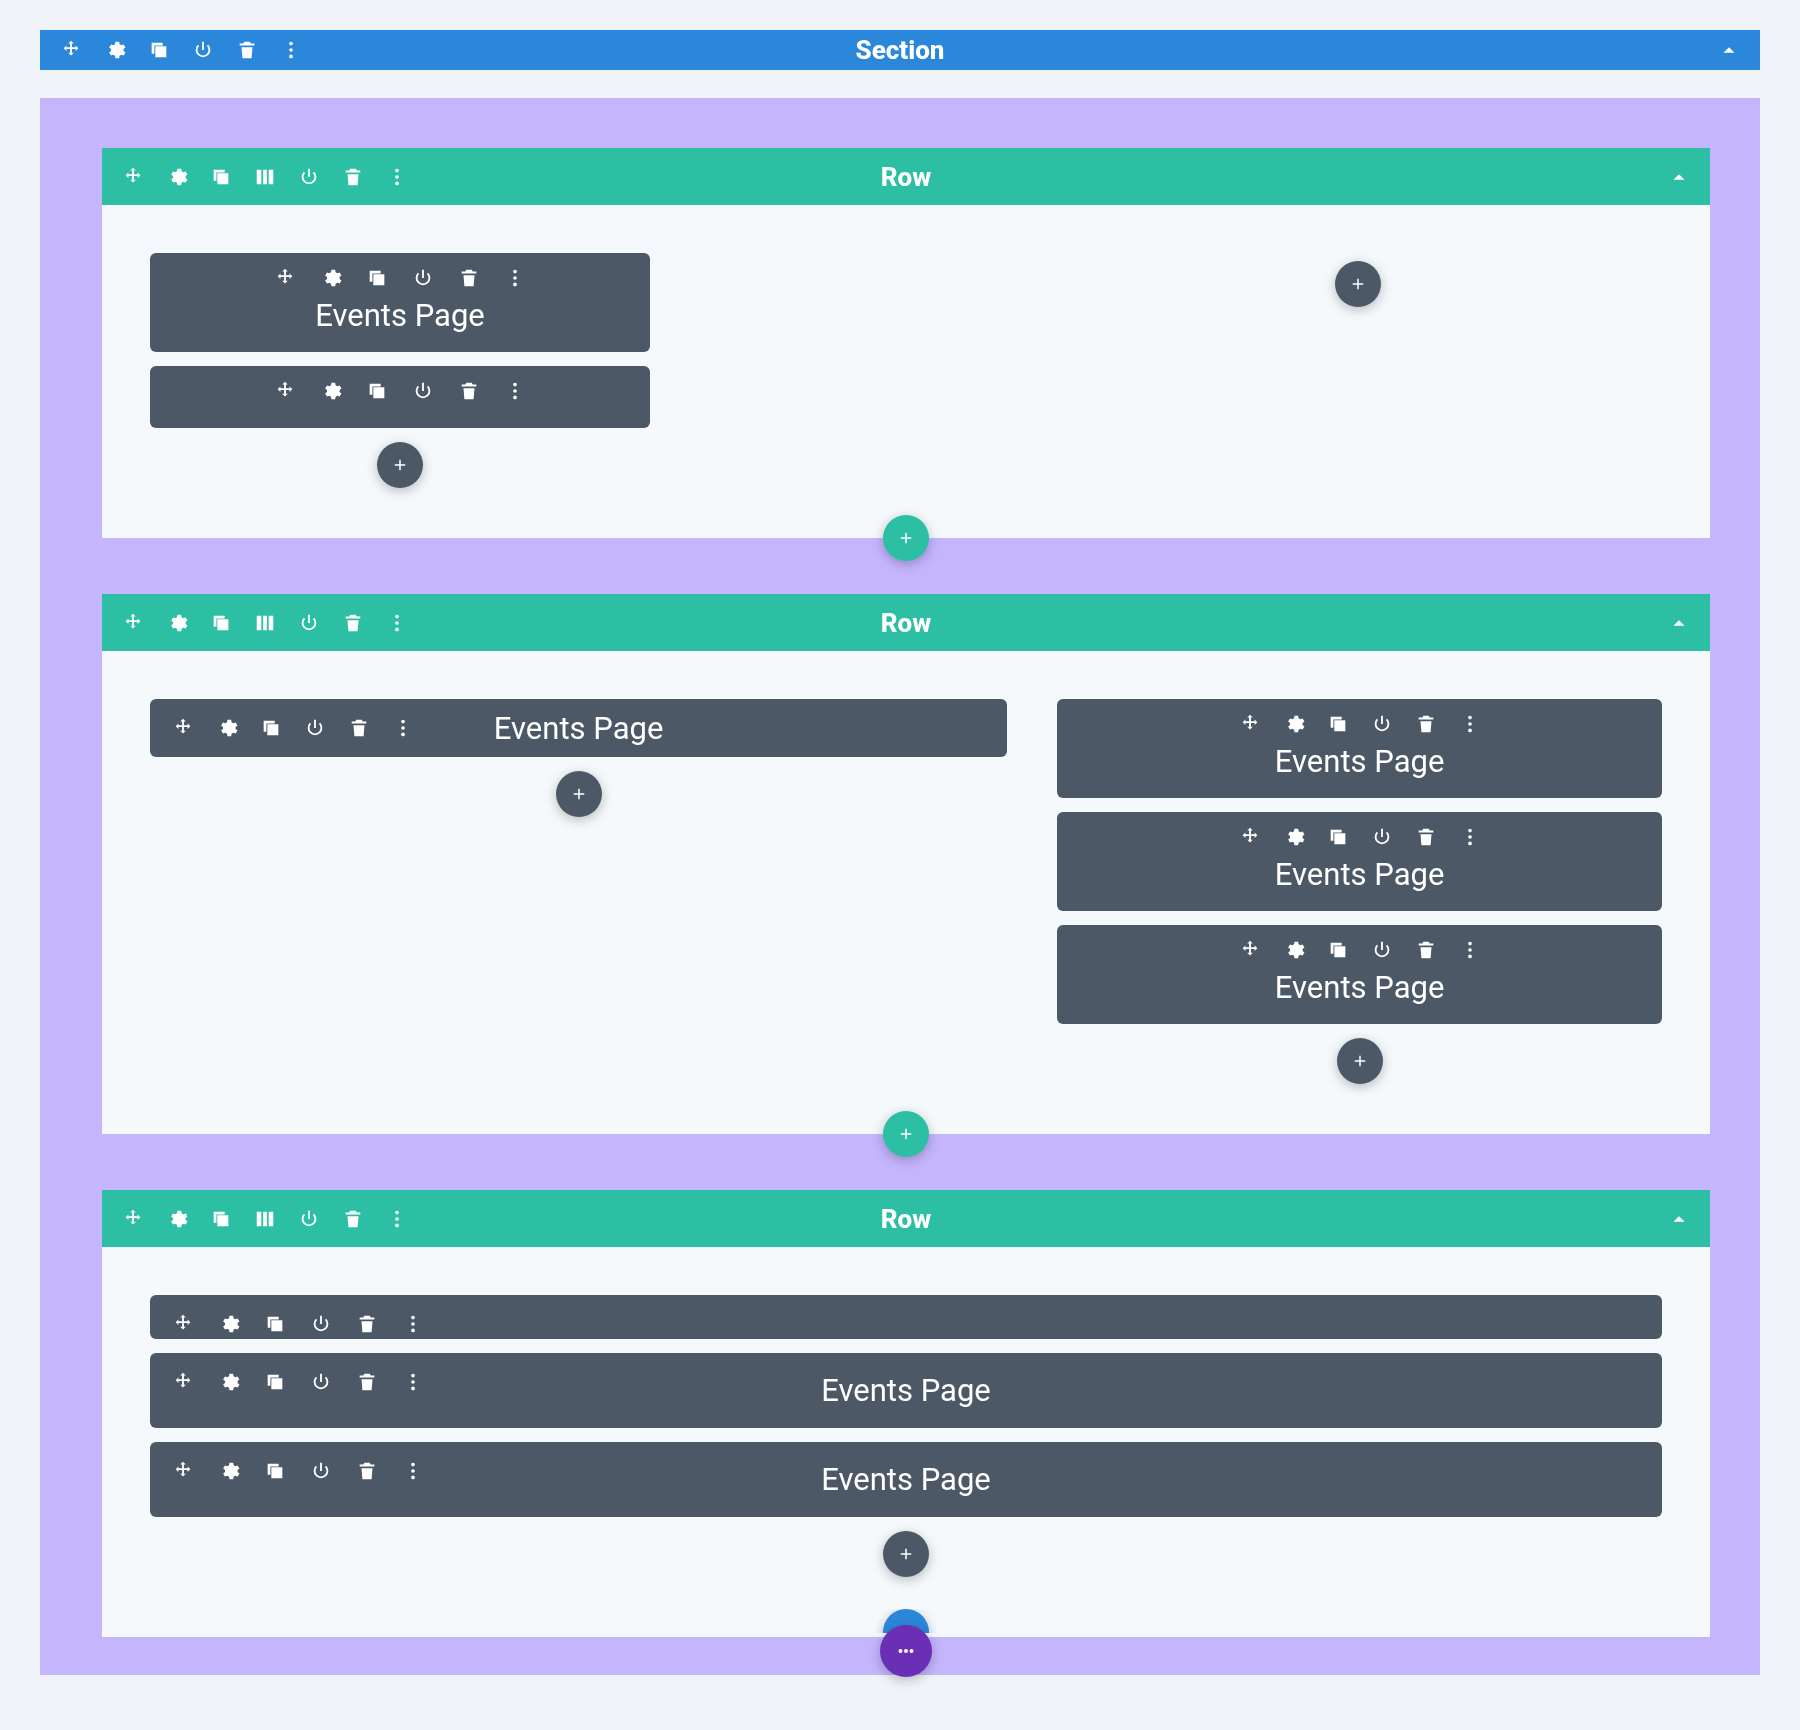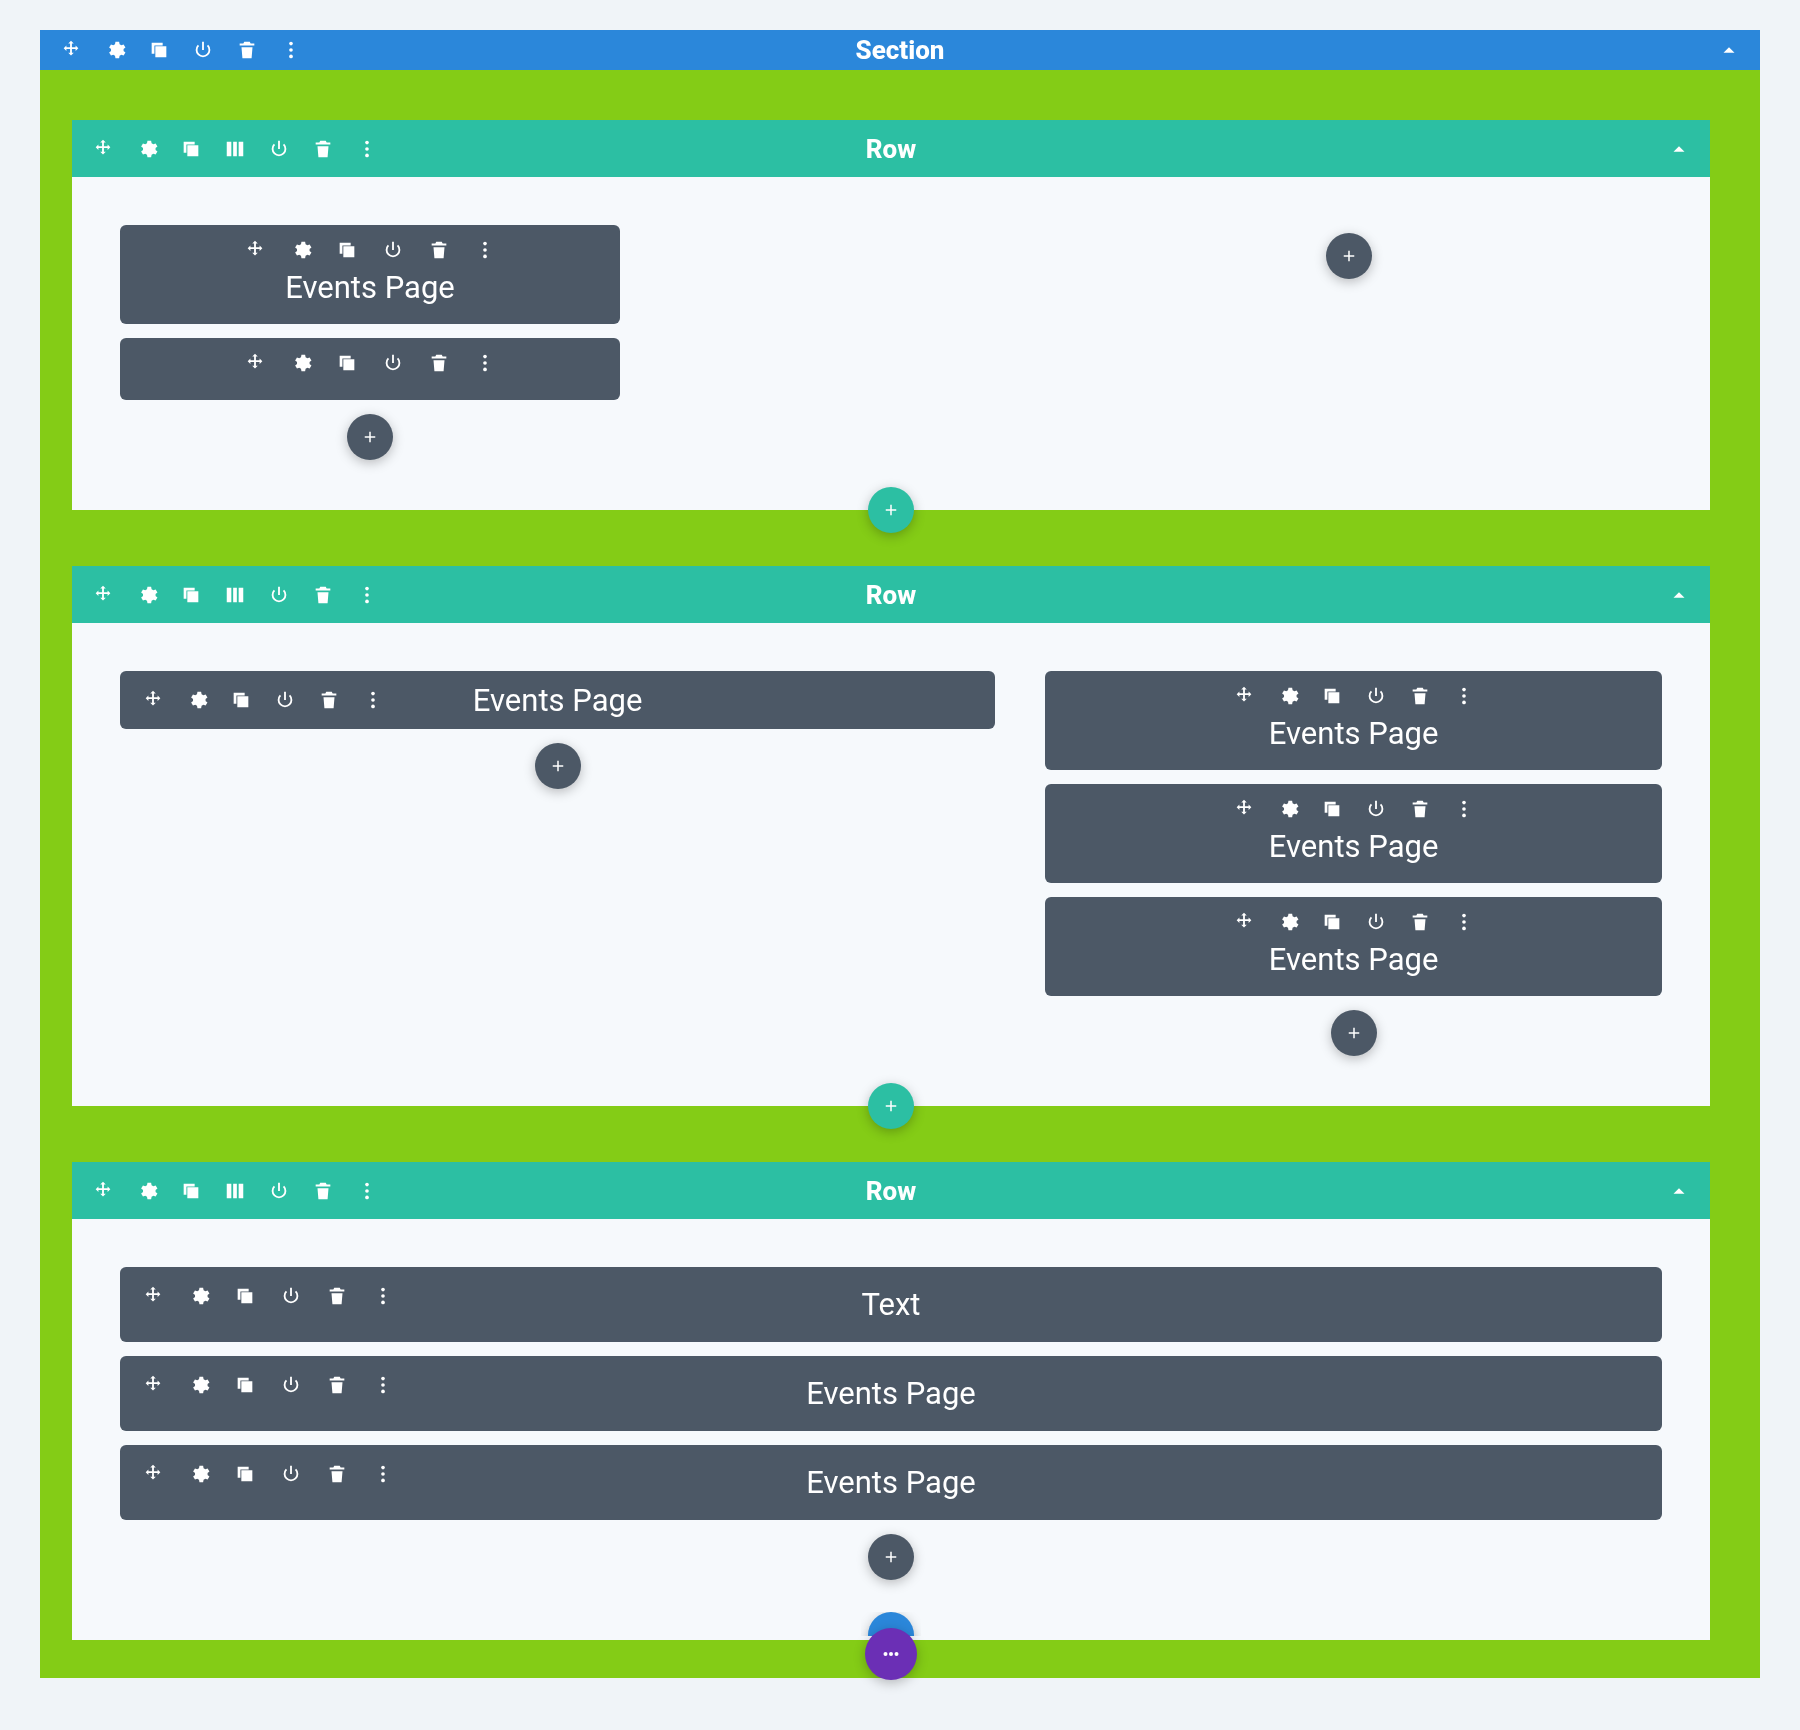--- a/index.html
+++ b/index.html
@@ -15,22 +15,23 @@
   .section { border-radius: 4px; overflow: visible; }
   .section-header {
     background: #2b87da;
     height: 40px;
     display: flex;
     align-items: center;
     padding: 0 20px;
     position: relative;
   }
   .section-body {
-    background: #84cc16;
-    padding: 50px 50px 10px 32px;
+    background: #c4b5fd;
+    padding: 50px 50px 10px 62px;
+    margin-top: 28px;
   }
 
   
   .row-wrap { position: relative; margin-bottom: 56px; }
   .row-header {
     background: #2cbfa3;
     height: 57px;
     display: flex;
     align-items: center;
     padding: 0 20px;
@@ -719,21 +720,20 @@
                 <svg>
                   <use href="#i-trash"></use>
                 </svg>
               </span>
             <span class="ico">
                 <svg>
                   <use href="#i-more"></use>
                 </svg>
               </span>
           </div>
-          <div class="module-label">Text</div>
         </div>
         <div class="module">
           <div class="module-toolbar">
             <span class="ico">
                 <svg>
                   <use href="#i-move"></use>
                 </svg>
               </span>
             <span class="ico">
                 <svg>

